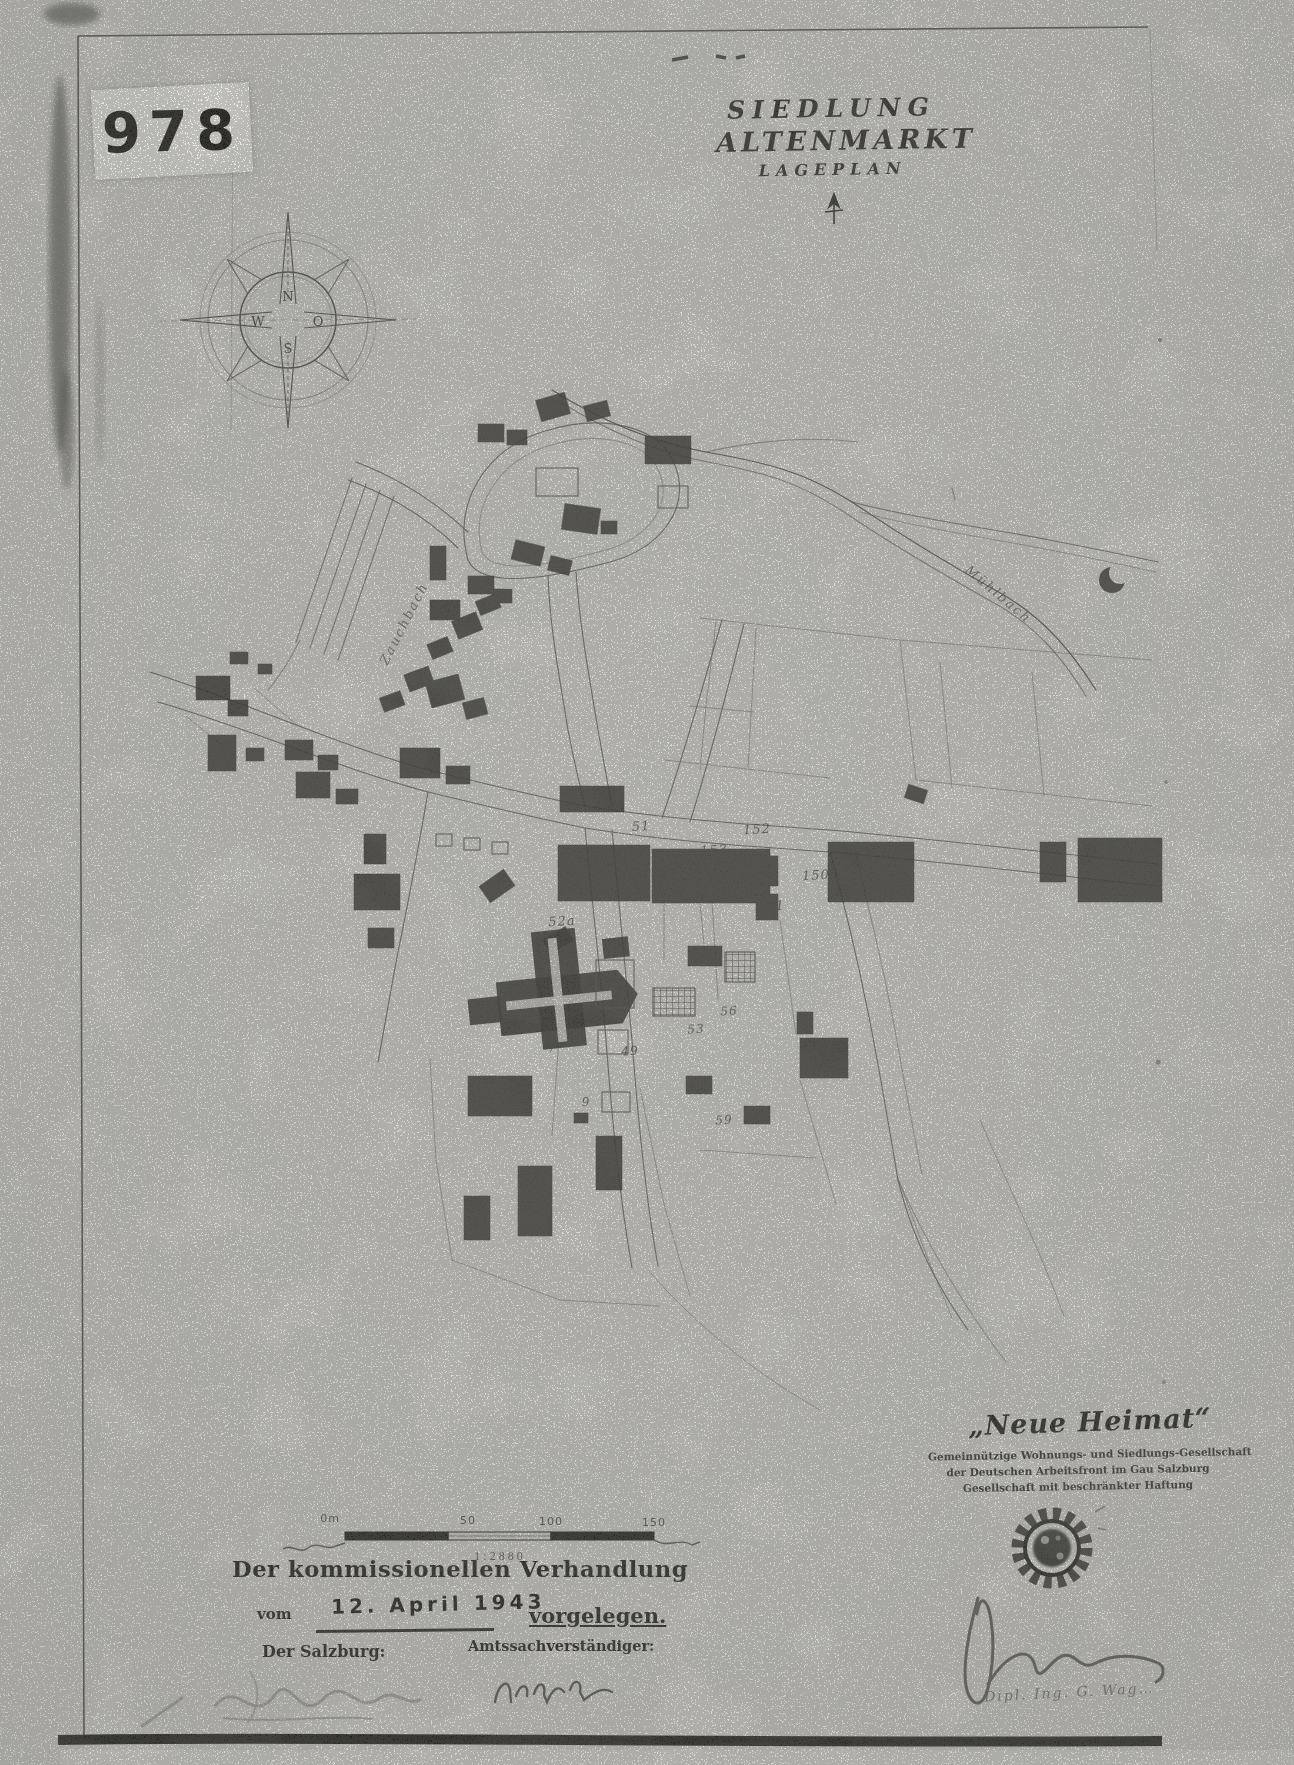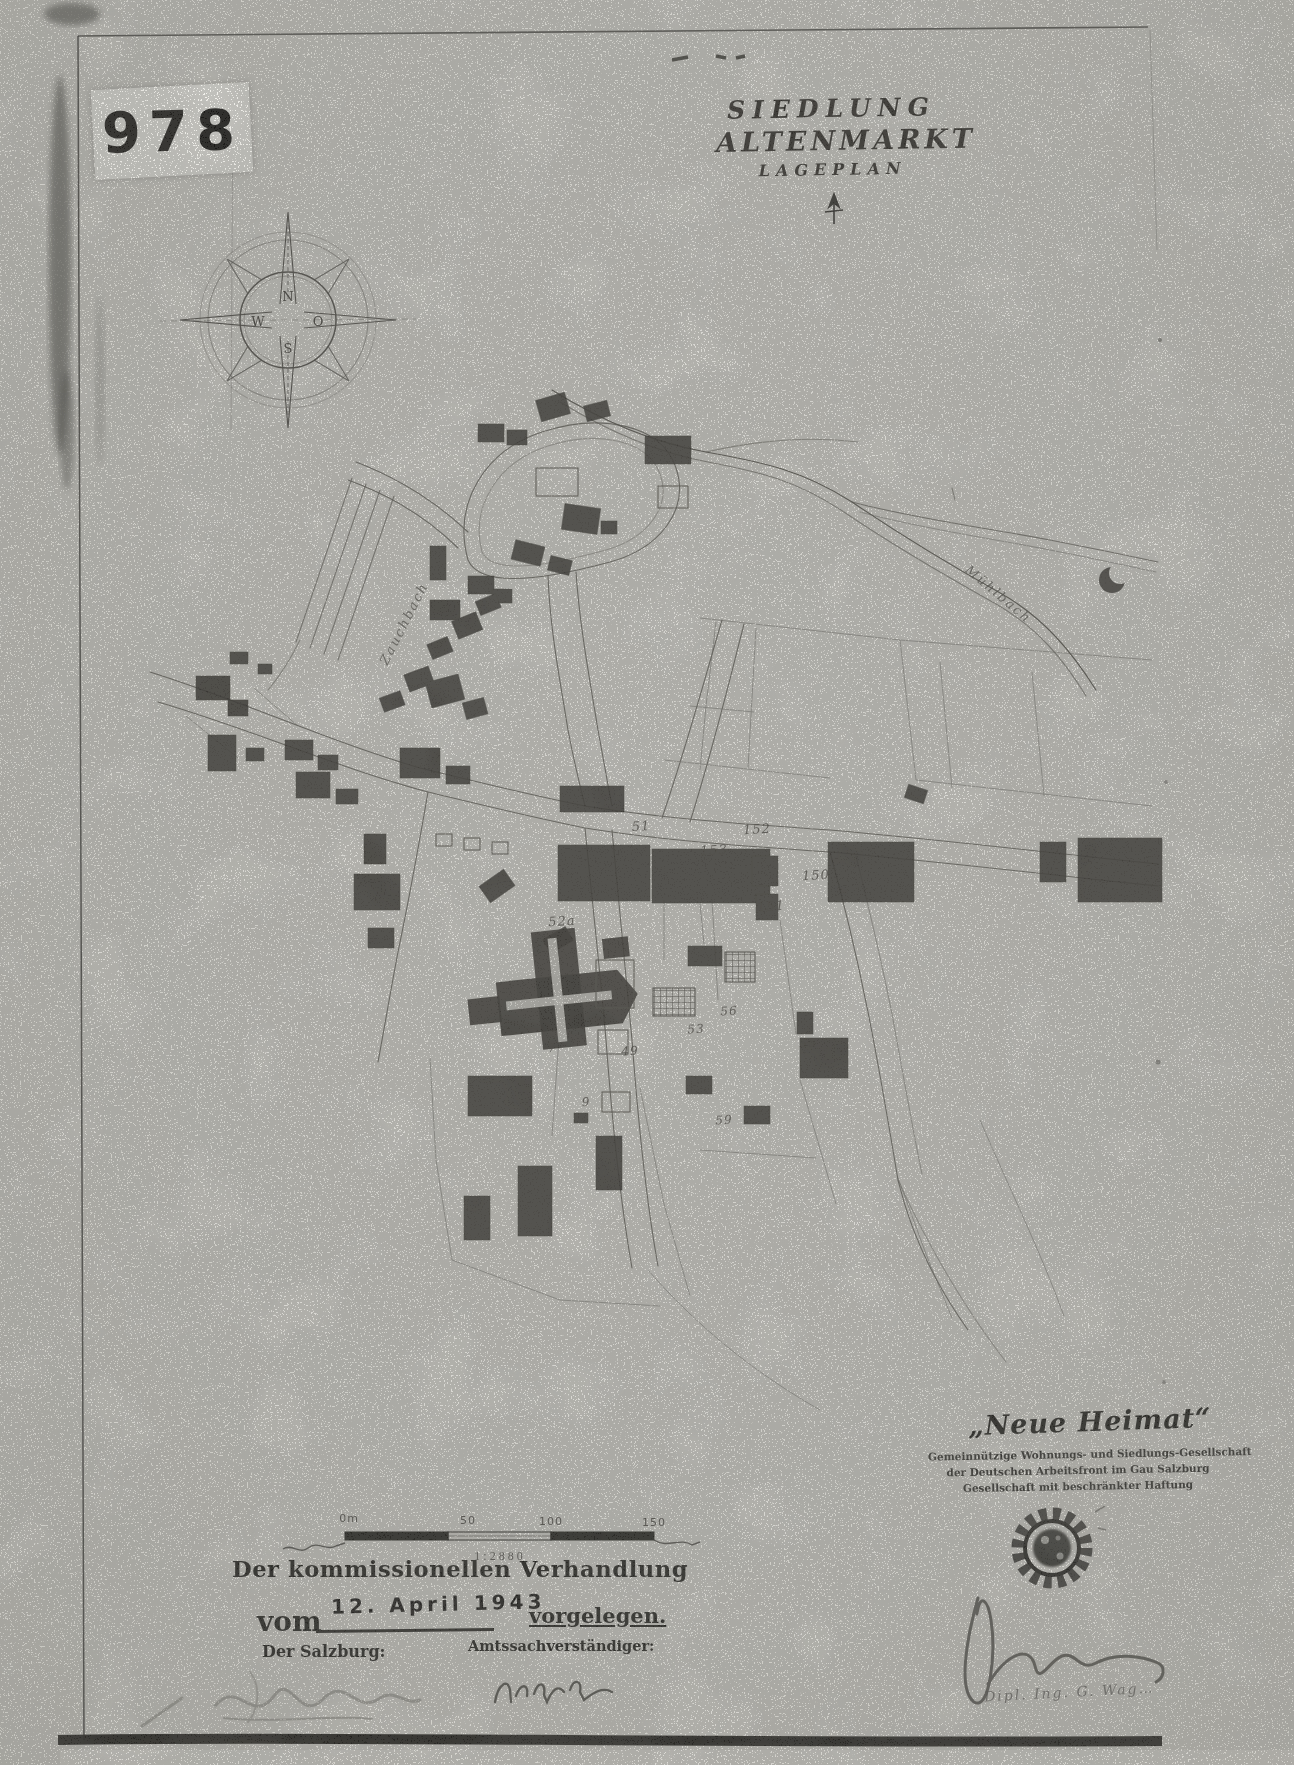--- a/index.html
+++ b/index.html
@@ -37,21 +37,21 @@
 
   
   .tick{font-size:11px;font-family:"DejaVu Sans",sans-serif;color:#3a3834;
         transform:translate(-50%,0);letter-spacing:1px;opacity:.85;}
   .ratio{font-size:12px;font-family:"DejaVu Sans",sans-serif;color:#3a3834;
         transform:translate(-50%,0);letter-spacing:3px;opacity:.8;}
 
   
   .frak{font-weight:bold;color:#23221f;}
   .l1{left:232px;top:1556px;font-size:22px;letter-spacing:.5px;transform:scaleX(1.03);transform-origin:left;}
-  .lvom{left:257px;top:1605px;font-size:28px;}
+  .lvom{left:257px;top:1605px;font-size:15px;}
   .ldate{left:331px;top:1592px;font-family:"DejaVu Sans",sans-serif;font-weight:bold;
          font-size:20px;letter-spacing:4px;transform:rotate(-1.5deg);color:#1e1d1b;}
   .lunder{left:316px;top:1629px;width:178px;height:3px;background:#2a2926;transform:rotate(-.6deg);}
   .lvorg{left:529px;top:1603px;font-size:21px;text-decoration:underline;}
   .llandrat{left:262px;top:1642px;font-size:16px;}
   .lamts{left:468px;top:1637px;font-size:14.5px;}
 
   
   .nh-name{left:968px;top:1406px;font-size:27px;font-weight:bold;font-style:italic;
            letter-spacing:1px;transform:rotate(-2deg);color:#21201d;}
@@ -326,21 +326,21 @@
     <span class="abs pn big" style="left:771px;top:906px;">151</span>
     <span class="abs pn big" style="left:562px;top:921px;">52a</span>
     <span class="abs pn" style="left:729px;top:1011px;">56</span>
     <span class="abs pn" style="left:696px;top:1029px;">53</span>
     <span class="abs pn" style="left:808px;top:1043px;">55</span>
     <span class="abs pn" style="left:586px;top:1102px;">9</span>
     <span class="abs pn" style="left:630px;top:1051px;">49</span>
     <span class="abs pn" style="left:552px;top:1048px;">7</span>
     <span class="abs pn" style="left:724px;top:1120px;">59</span>
 
-    <span class="abs tick" style="left:349px;top:1512px;text-align:center;">0m</span>
+    <span class="abs tick" style="left:330px;top:1512px;text-align:center;">0m</span>
     <span class="abs tick" style="left:448px;top:1514px;margin-left:20px;">50</span>
     <span class="abs tick" style="left:551px;top:1515px;">100</span>
     <span class="abs tick" style="left:654px;top:1516px;">150</span>
     <span class="abs ratio" style="left:500px;top:1549px;font-family:Liberation Serif, serif;">1:2880</span>
 
     <div class="abs frak l1">Der kommissionellen Verhandlung</div>
     <span class="abs frak lvom">vom</span>
     <span class="abs ldate">12. April 1943</span>
     <div class="abs lunder"></div>
     <span class="abs frak lvorg">vorgelegen.</span>

